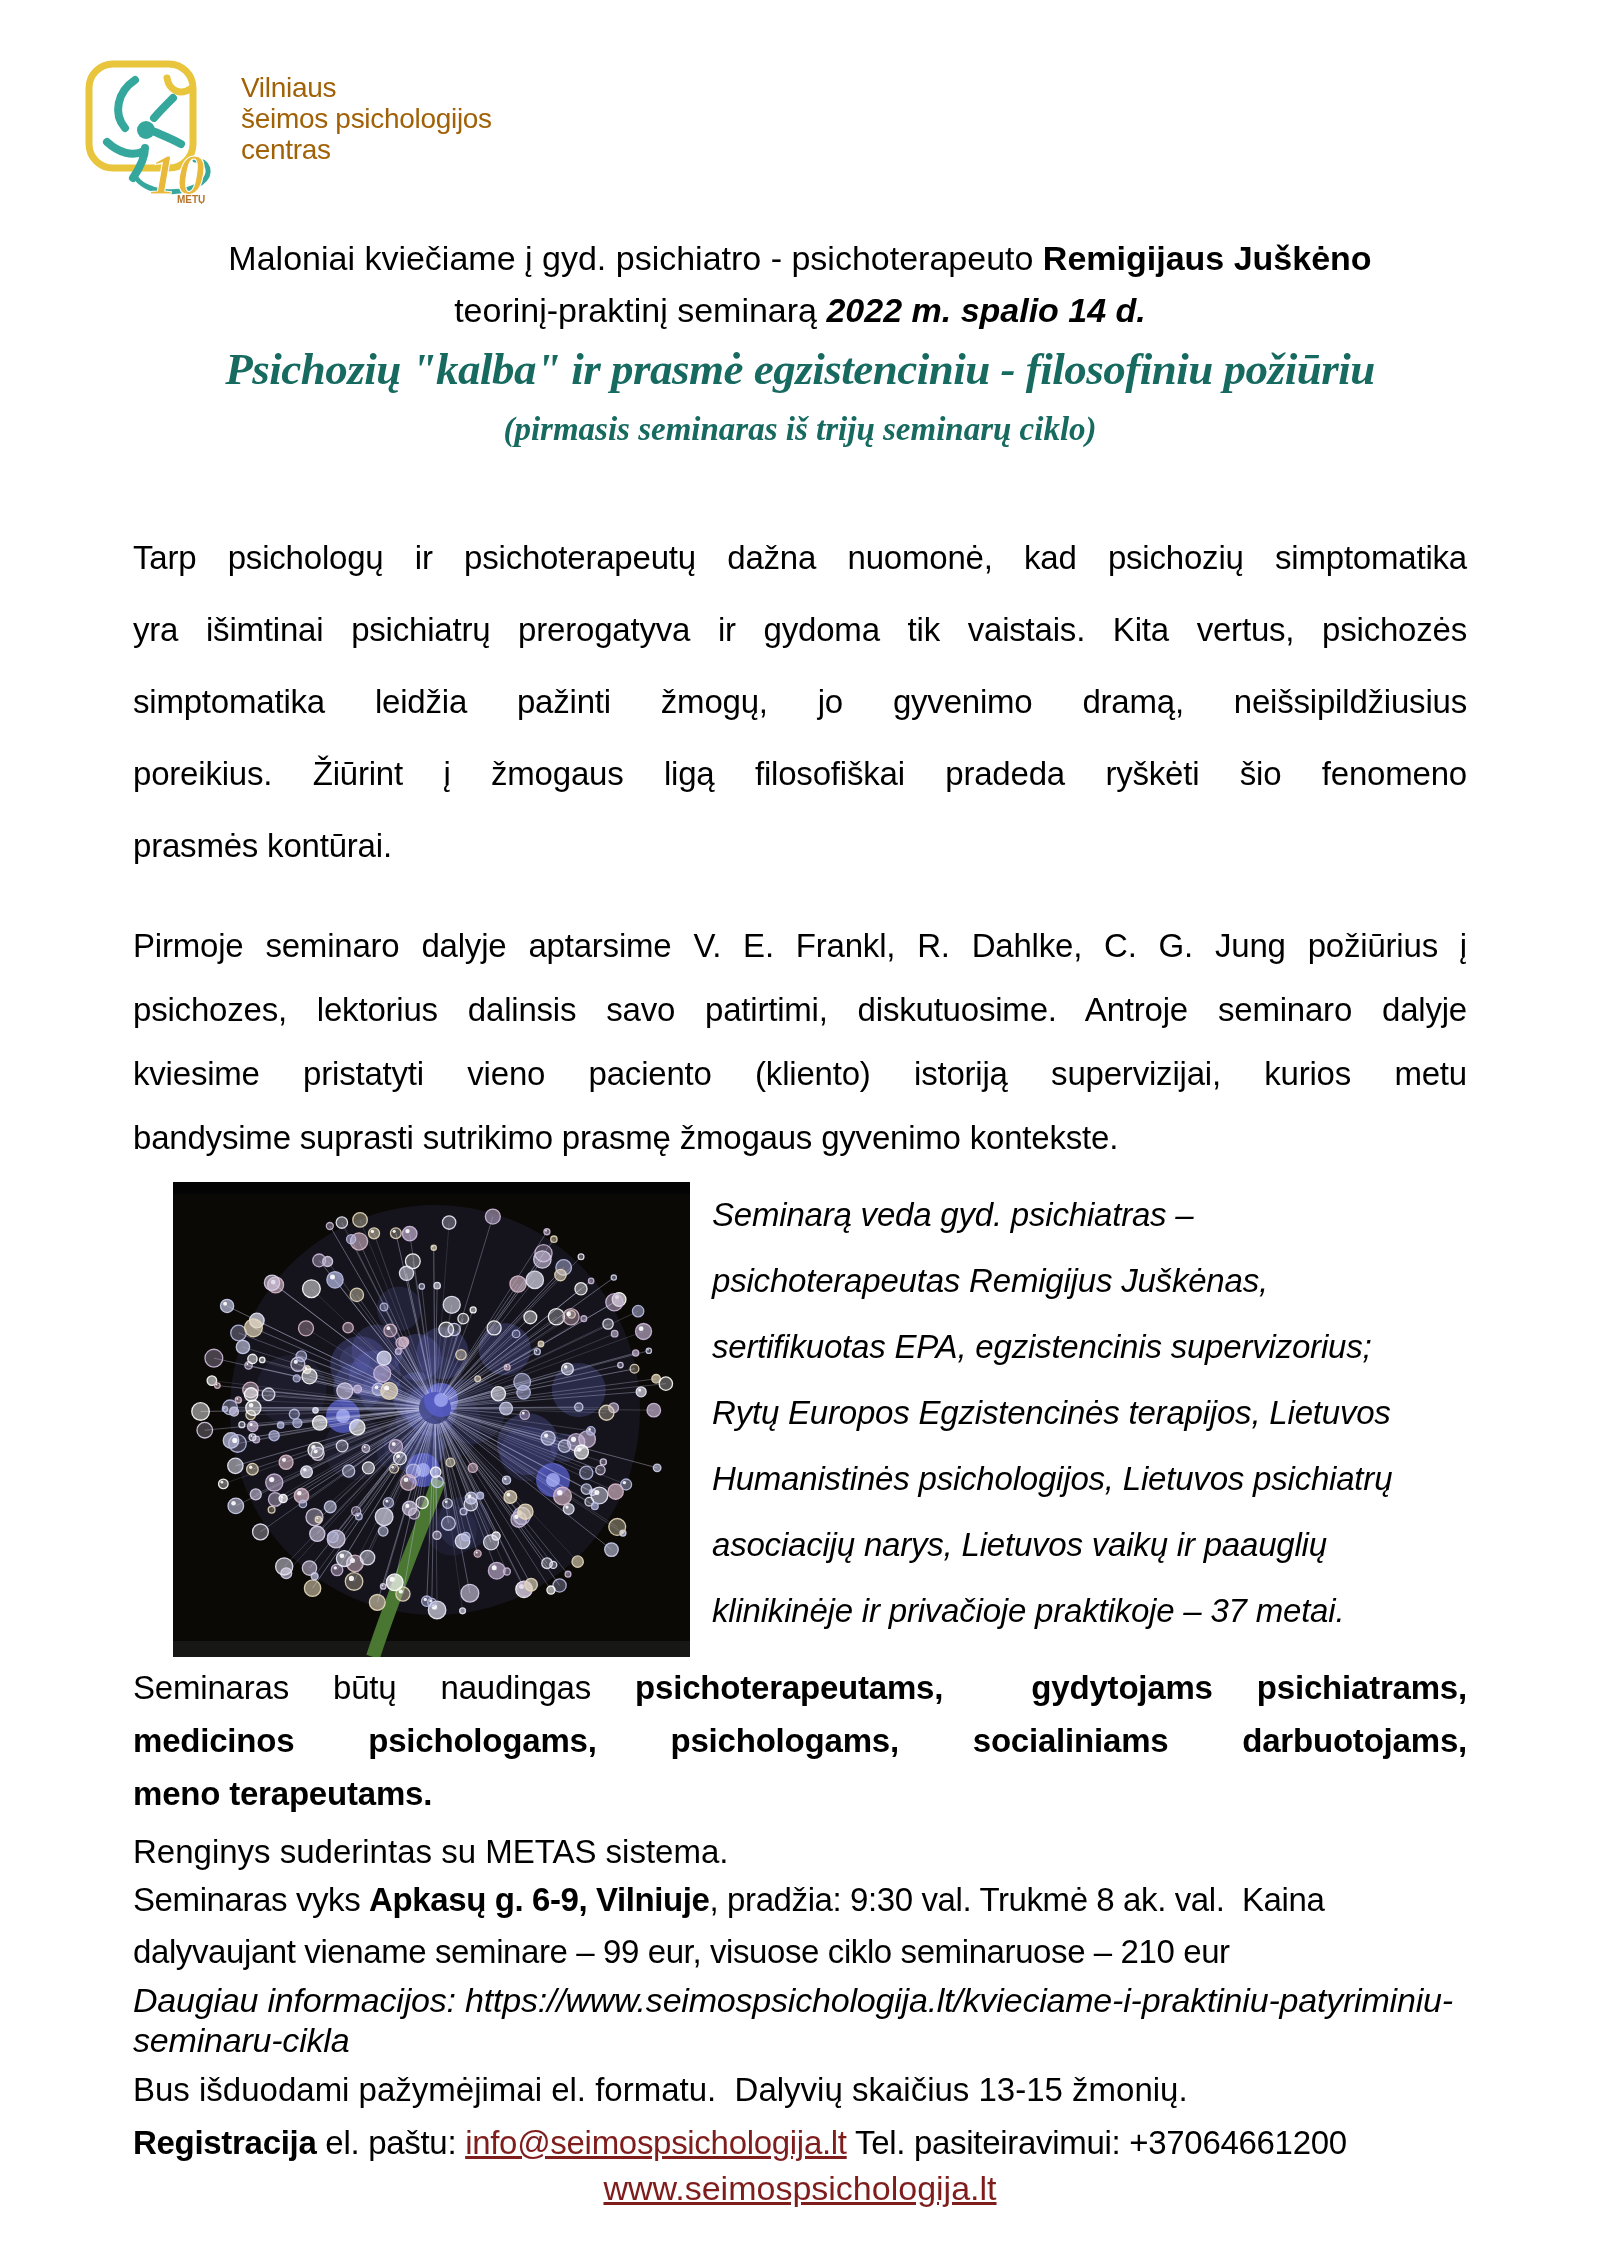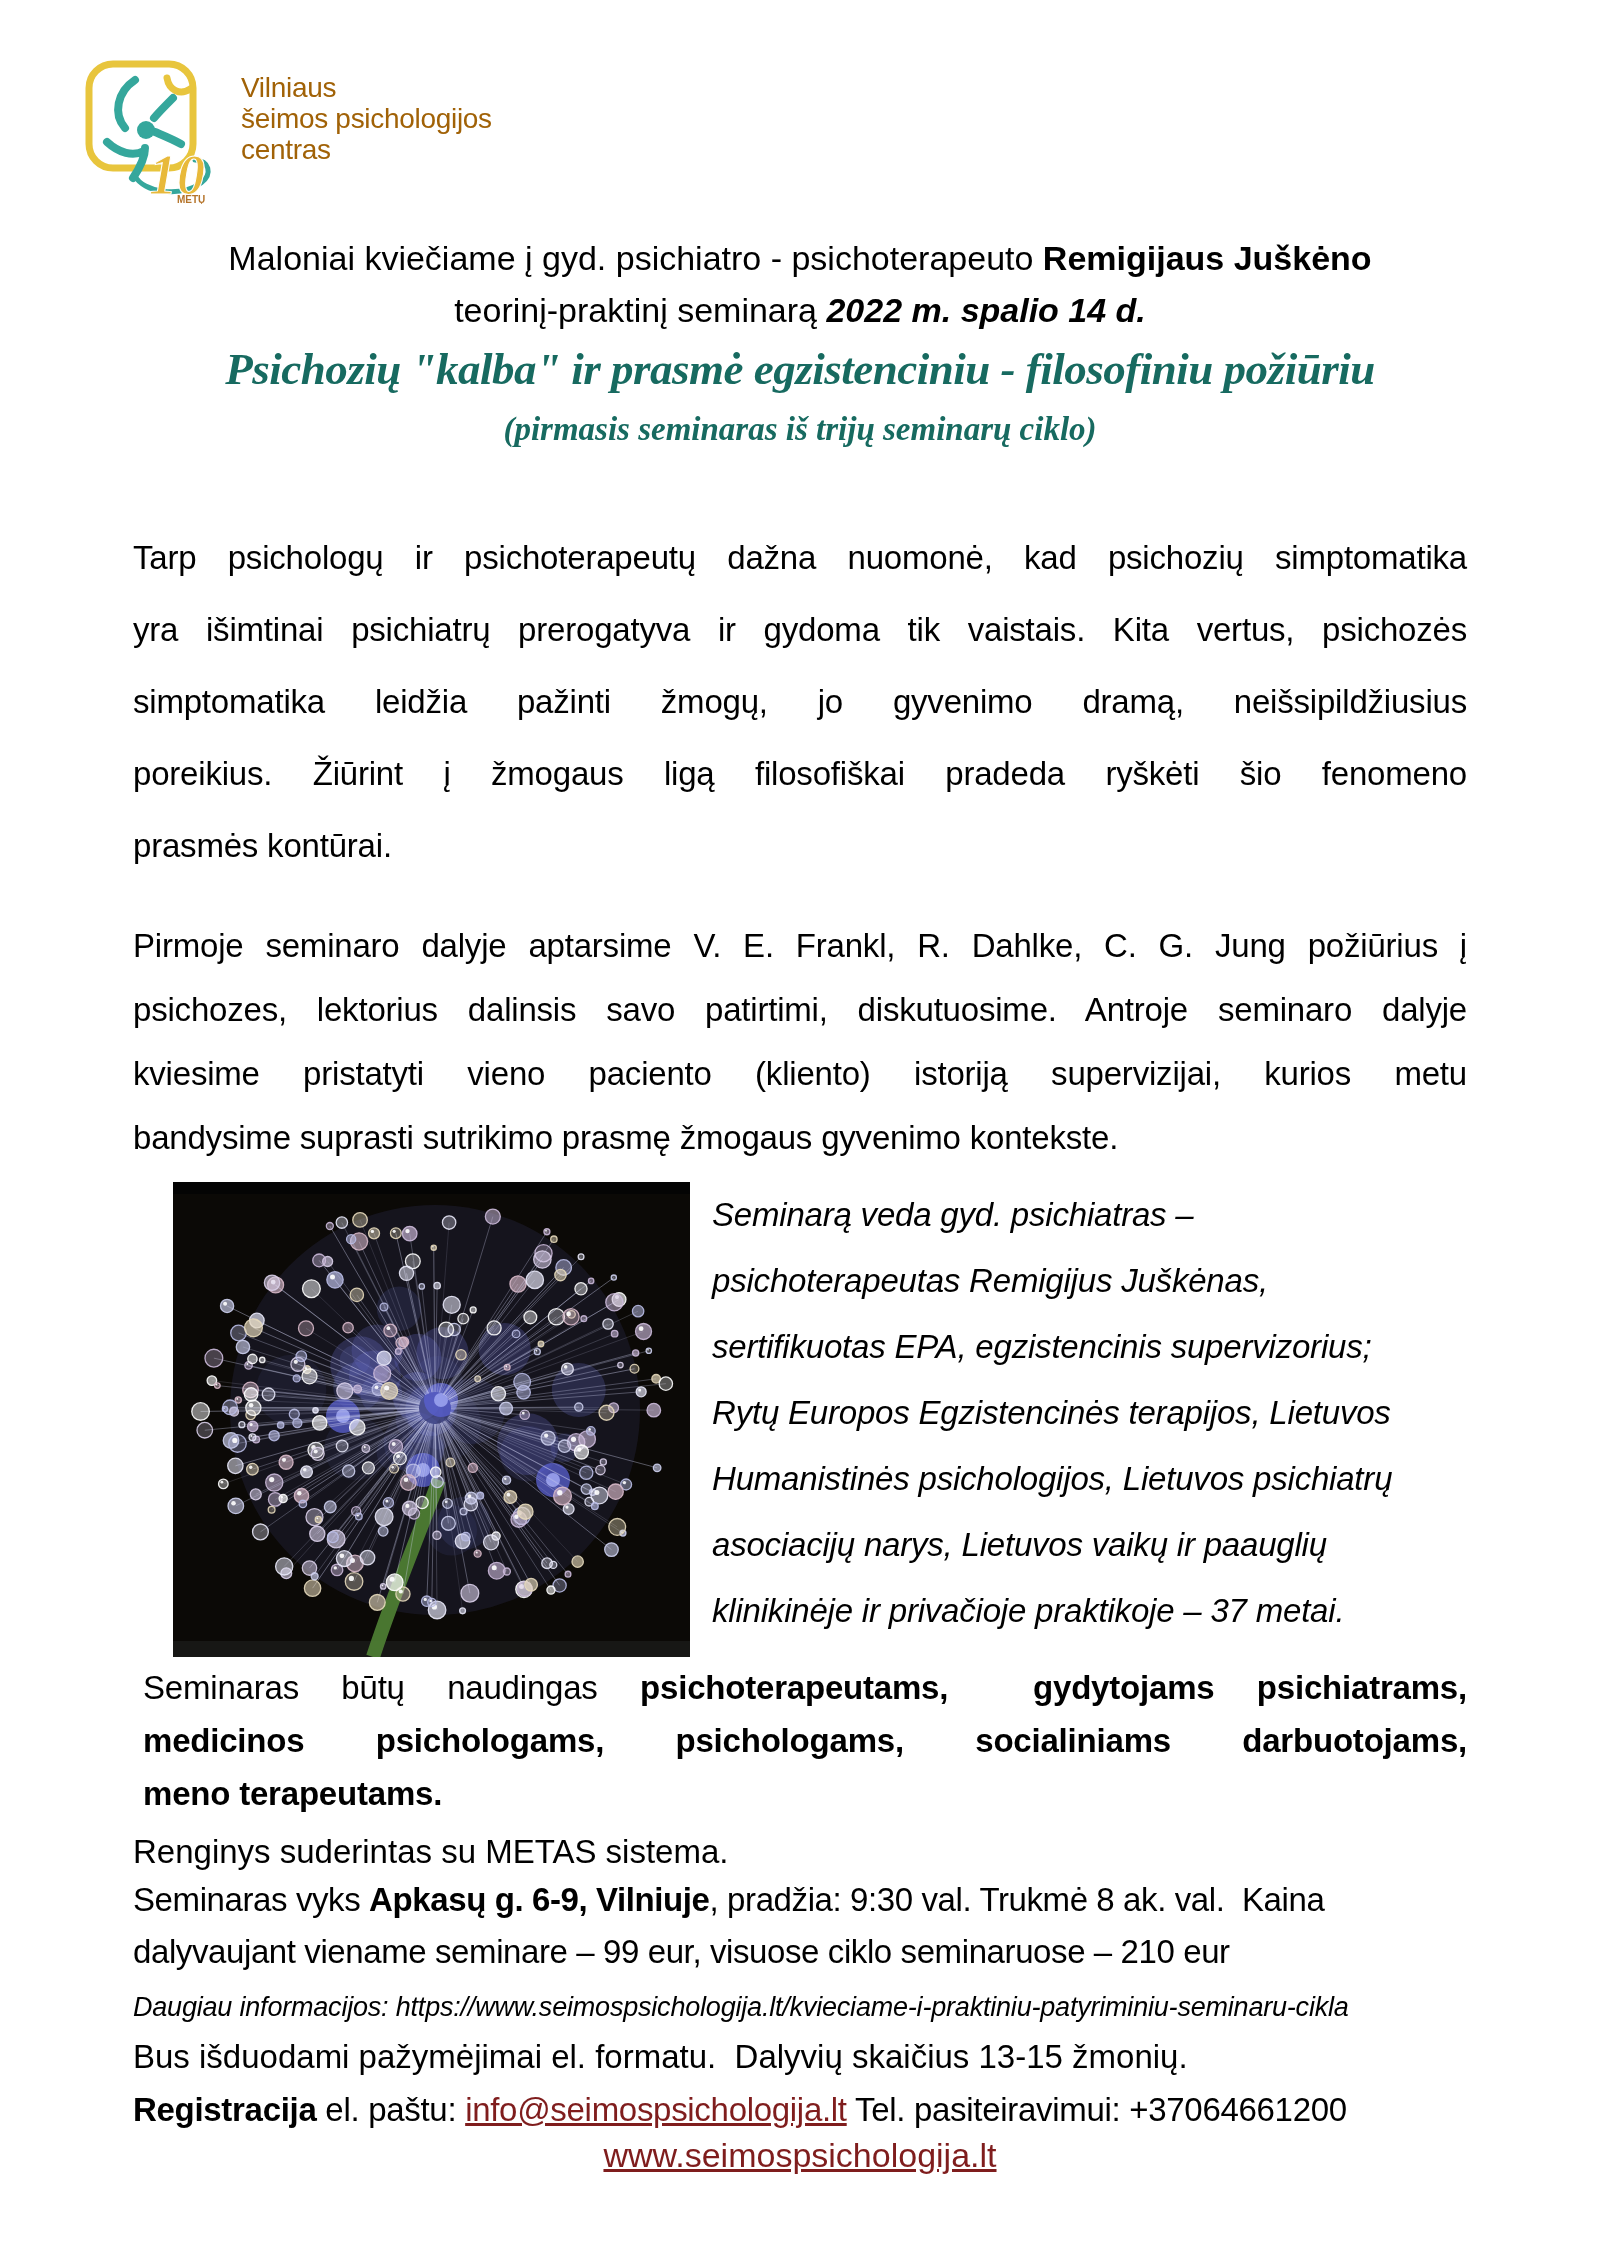--- a/index.html
+++ b/index.html
@@ -50,26 +50,26 @@
   .media{display:flex;margin-top:12px;align-items:flex-start;padding-left:40px;}
   .photo{width:517px;height:475px;flex:0 0 517px;background:#0b0906;}
   .photo svg{display:block;}
   .bio{
     margin-left:22px;width:795px;
     font-style:italic;font-size:33px;
   }
   .bio .line{line-height:66px;white-space:nowrap;letter-spacing:-0.2px;}
 
   
-  .audience{margin-top:4px;font-size:33px;margin-left:10px;}
+  .audience{margin-top:4px;font-size:33px;}
   .audience .line{line-height:53px;}
   .metas{margin-top:10px;font-size:33px;line-height:44px;}
   .venue{font-size:33px;}
   .venue .line{line-height:52px;text-align-last:left;letter-spacing:-0.4px;}
-  .moreinfo{margin-top:9px;font-style:italic;font-size:27px;line-height:40px;letter-spacing:-0.2px;}
+  .moreinfo{margin-top:2px;font-style:italic;font-size:34px;line-height:40px;letter-spacing:-0.2px;}
   .cert{margin-top:8px;font-size:33px;line-height:44px;}
   .reg{margin-top:8px;font-size:33px;line-height:46px;white-space:nowrap;letter-spacing:-0.3px;}
   .reg b{font-weight:bold;}
   .site{margin-top:0;text-align:center;font-size:34px;line-height:44px;}
   a.link{color:#7f1d1d;text-decoration:underline;cursor:pointer;}
   b{font-weight:bold;}
 </style>
 </head>
 <body>
 

